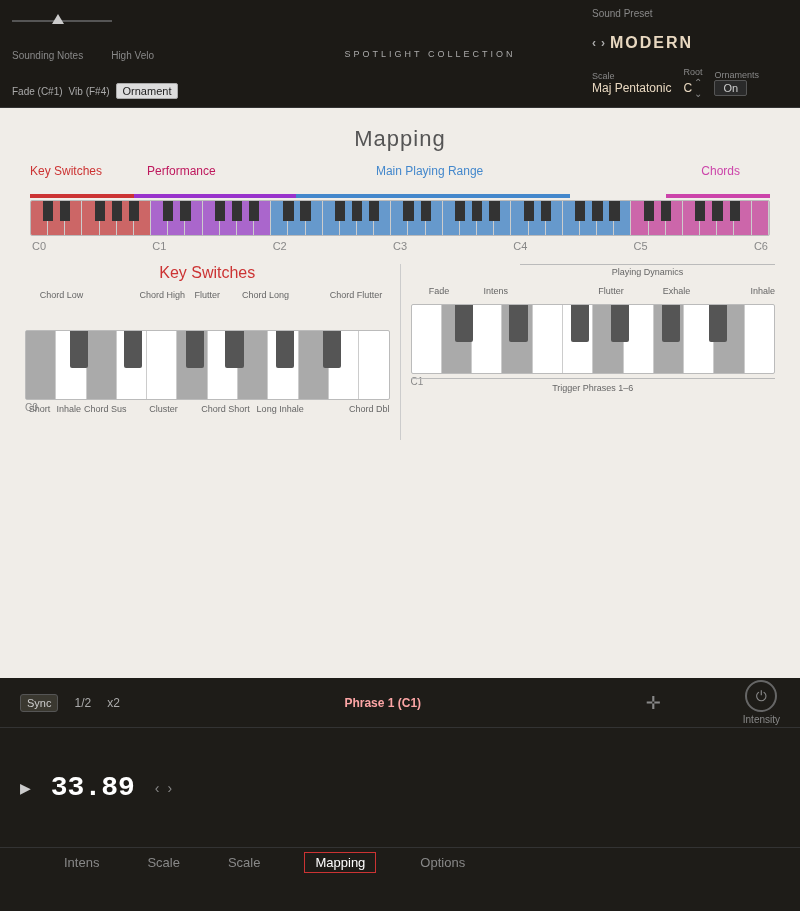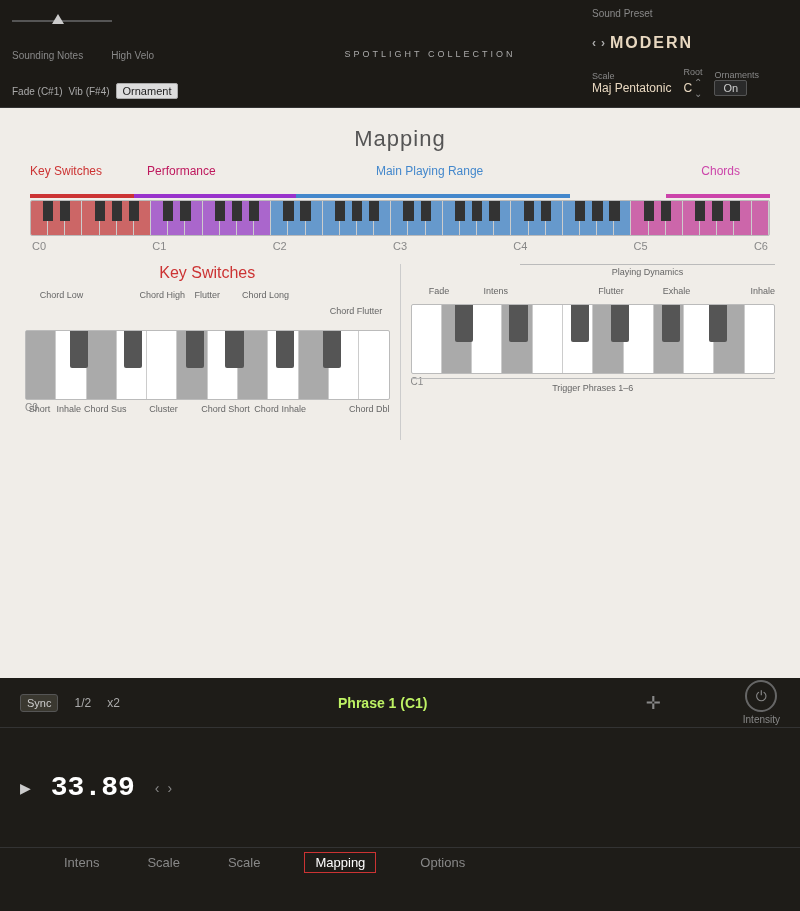--- a/index.html
+++ b/index.html
@@ -213,22 +213,22 @@
       background: #3a3830;
       border: 1px solid #555;
       border-radius: 3px;
       padding: 2px 6px;
       color: #ccc;
       font-size: 11px;
       cursor: pointer;
     }
 
     .phrase-label {
-      font-size: 14px;
-      color: #bef264;
+      font-size: 12px;
+      color: #fca5a5;
       font-weight: bold;
     }
 
     .tempo-row {
       display: flex;
       align-items: center;
       padding: 4px 20px;
       gap: 20px;
       height: 44px;
     }
@@ -512,21 +512,21 @@
   <div style="display:flex;margin:12px 15px 0;gap:0;">
 
     <div style="flex:1;padding:0 10px;border-right:1px solid #ccc;">
       <div class="section-title-red">Key Switches</div>
 
       <div style="position:relative;height:40px;font-size:9px;color:#666;">
         <span style="position:absolute;left:10%;transform:translateX(-50%);">Chord Low</span>
         <span style="position:absolute;left:30%;transform:translateX(-50%);margin-left:28px;">Chord High</span>
         <span style="position:absolute;left:50%;transform:translateX(-50%);">Flutter</span>
         <span style="position:absolute;left:66%;transform:translateX(-50%);">Chord Long</span>
-        <span style="position:absolute;right:2%;transform:translateX(0);margin-top:16px;">Chord Flutter</span>
+        <span style="position:absolute;right:2%;transform:translateX(0);">Chord Flutter</span>
       </div>
 
       <div style="height:70px;background:#fff;border:1px solid #bbb;border-radius:2px;position:relative;display:flex;">
 
         <div style="flex:1;border-right:1px solid #ccc;background:#aaa;"></div>
         <div style="flex:1;border-right:1px solid #ccc;"></div>
         <div style="flex:1;border-right:1px solid #ccc;background:#aaa;"></div>
         <div style="flex:1;border-right:1px solid #ccc;"></div>
         <div style="flex:1;border-right:1px solid #ccc;"></div>
         <div style="flex:1;border-right:1px solid #ccc;background:#aaa;"></div>
@@ -547,21 +547,21 @@
       <div style="position:relative;margin-top:2px;">
         <span style="font-size:10px;color:#888;position:absolute;left:0;">C0</span>
       </div>
 
       <div style="position:relative;height:36px;font-size:9px;color:#666;margin-top:4px;">
         <span style="position:absolute;left:1%;">Short</span>
         <span style="position:absolute;left:12%;transform:translateX(-50%);">Inhale</span>
         <span style="position:absolute;left:22%;transform:translateX(-50%);">Chord Sus</span>
         <span style="position:absolute;left:38%;transform:translateX(-50%);">Cluster</span>
         <span style="position:absolute;left:55%;transform:translateX(-50%);">Chord Short</span>
-        <span style="position:absolute;left:70%;transform:translateX(-50%);">Chord Inhale</span>
+        <span style="position:absolute;left:70%;transform:translateX(-50%);">Long Inhale</span>
         <span style="position:absolute;right:0%;">Chord Dbl</span>
       </div>
     </div>
 
     <div style="flex:1;padding:0 10px;">
 
       <div style="position:relative;height:40px;font-size:9px;color:#666;">
         <div style="position:absolute;right:0;left:30%;text-align:center;border-top:1px solid #bbb;padding-top:2px;">
           <span>Playing Dynamics</span>
         </div>

